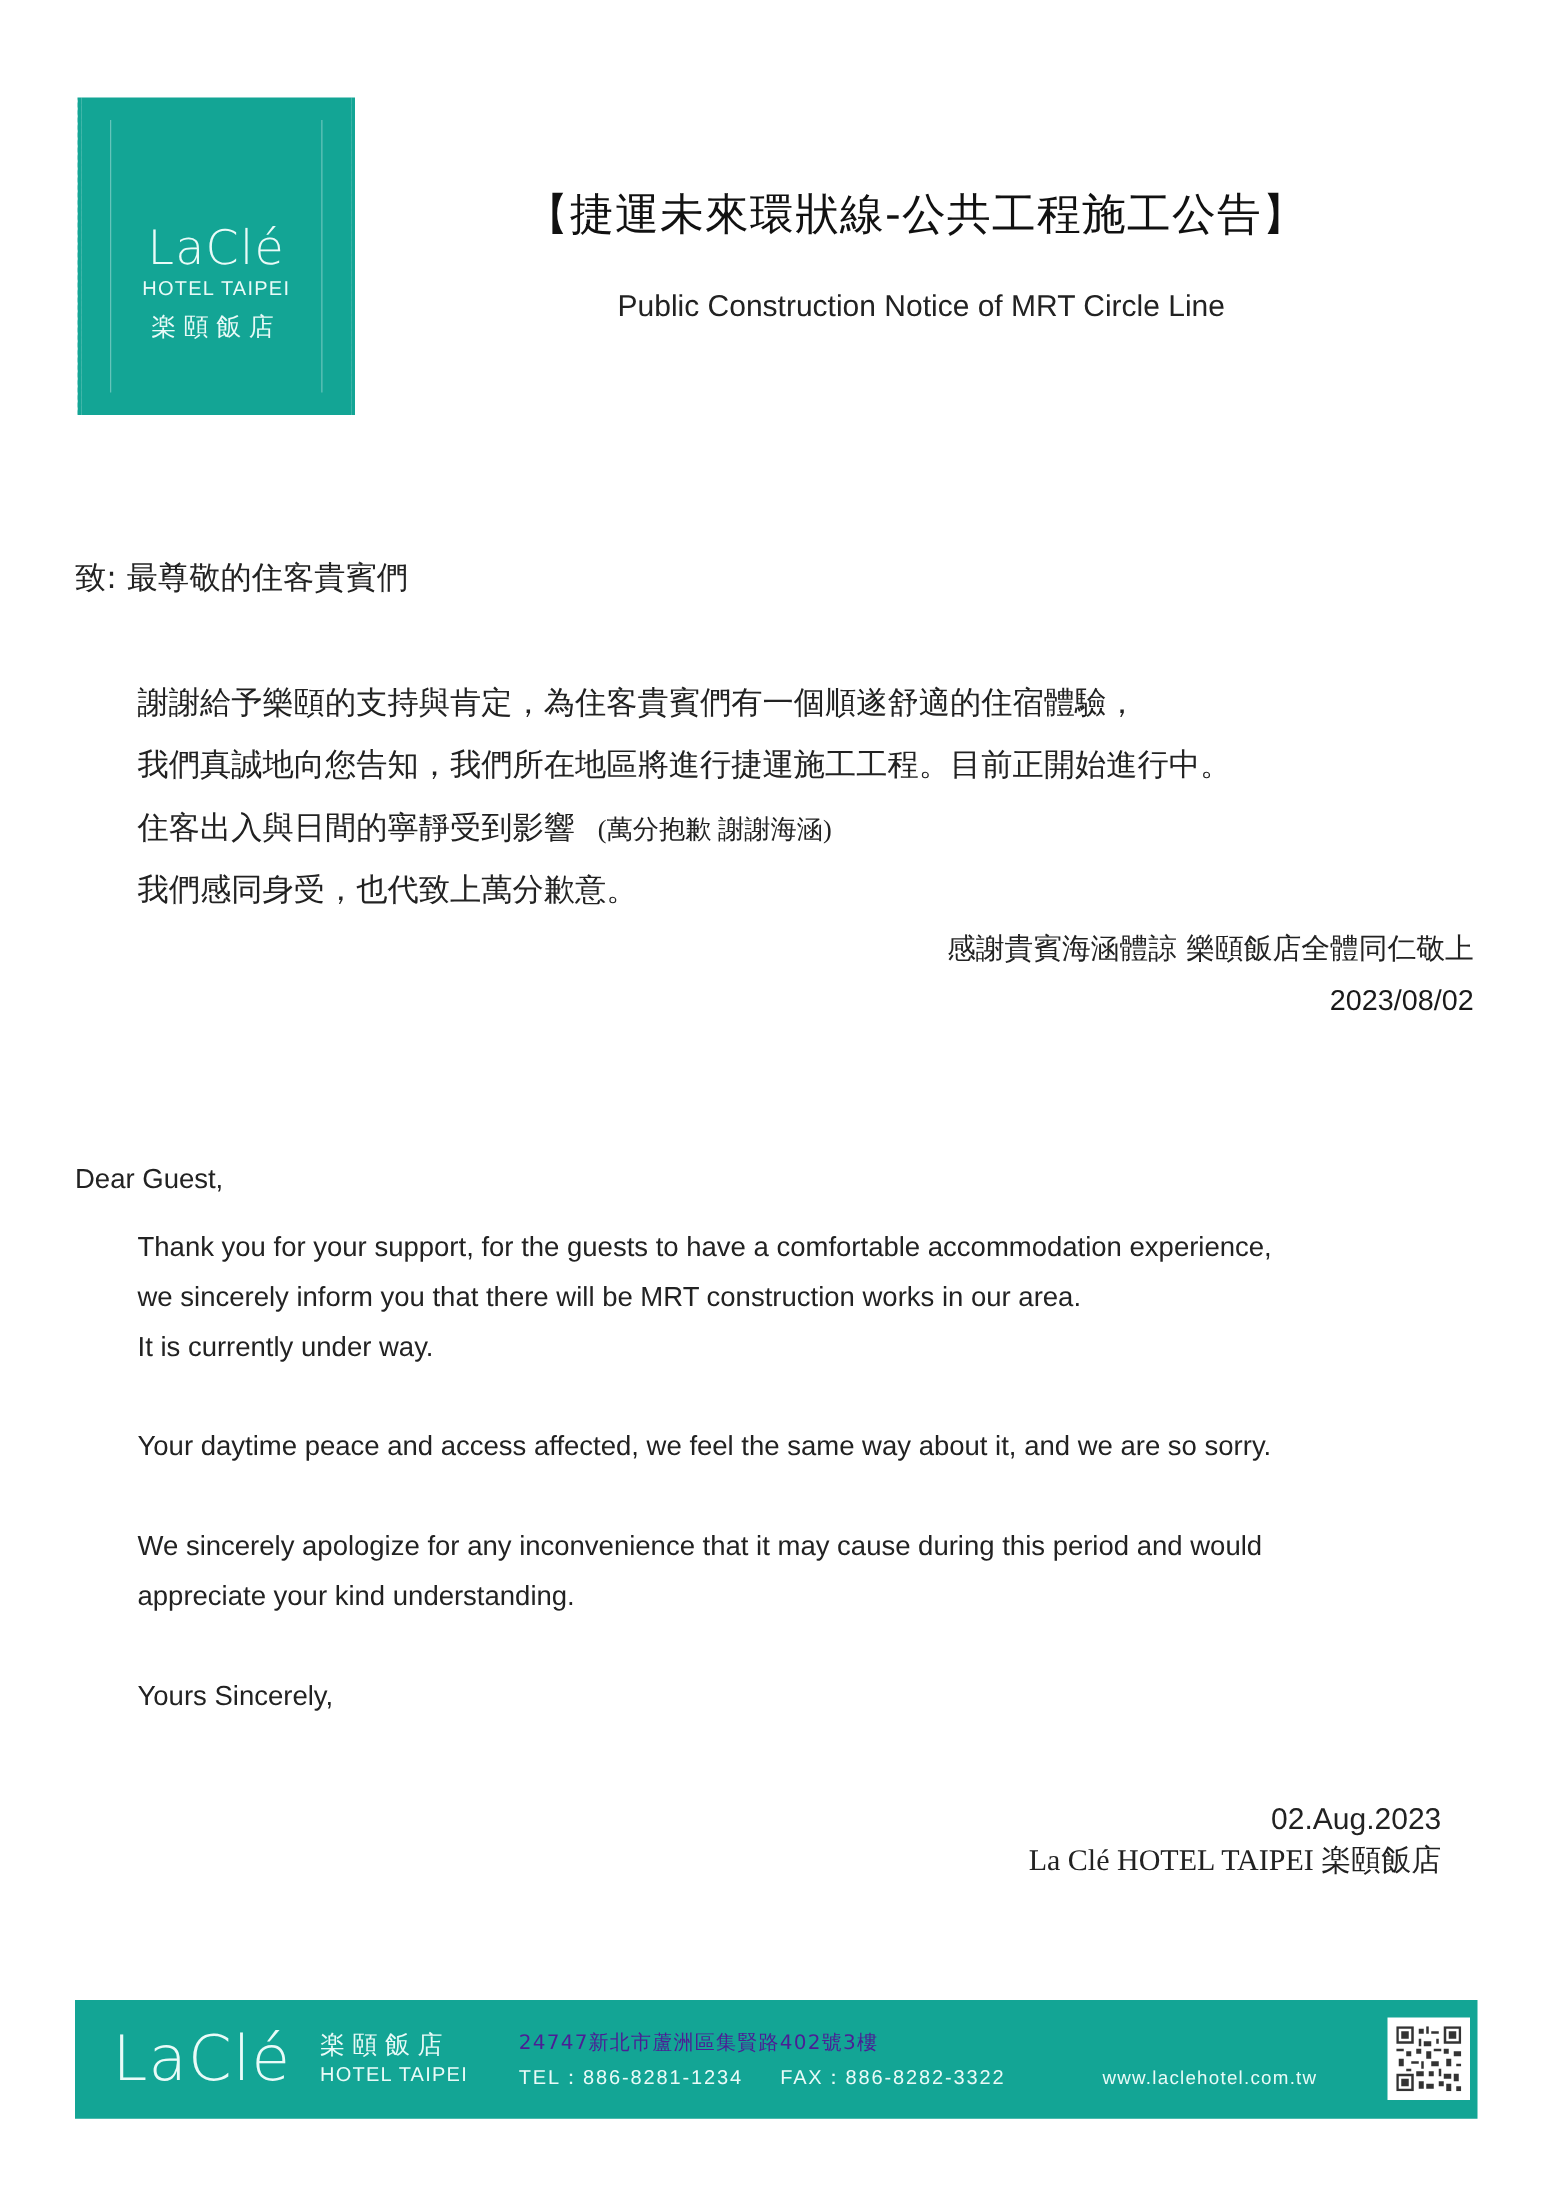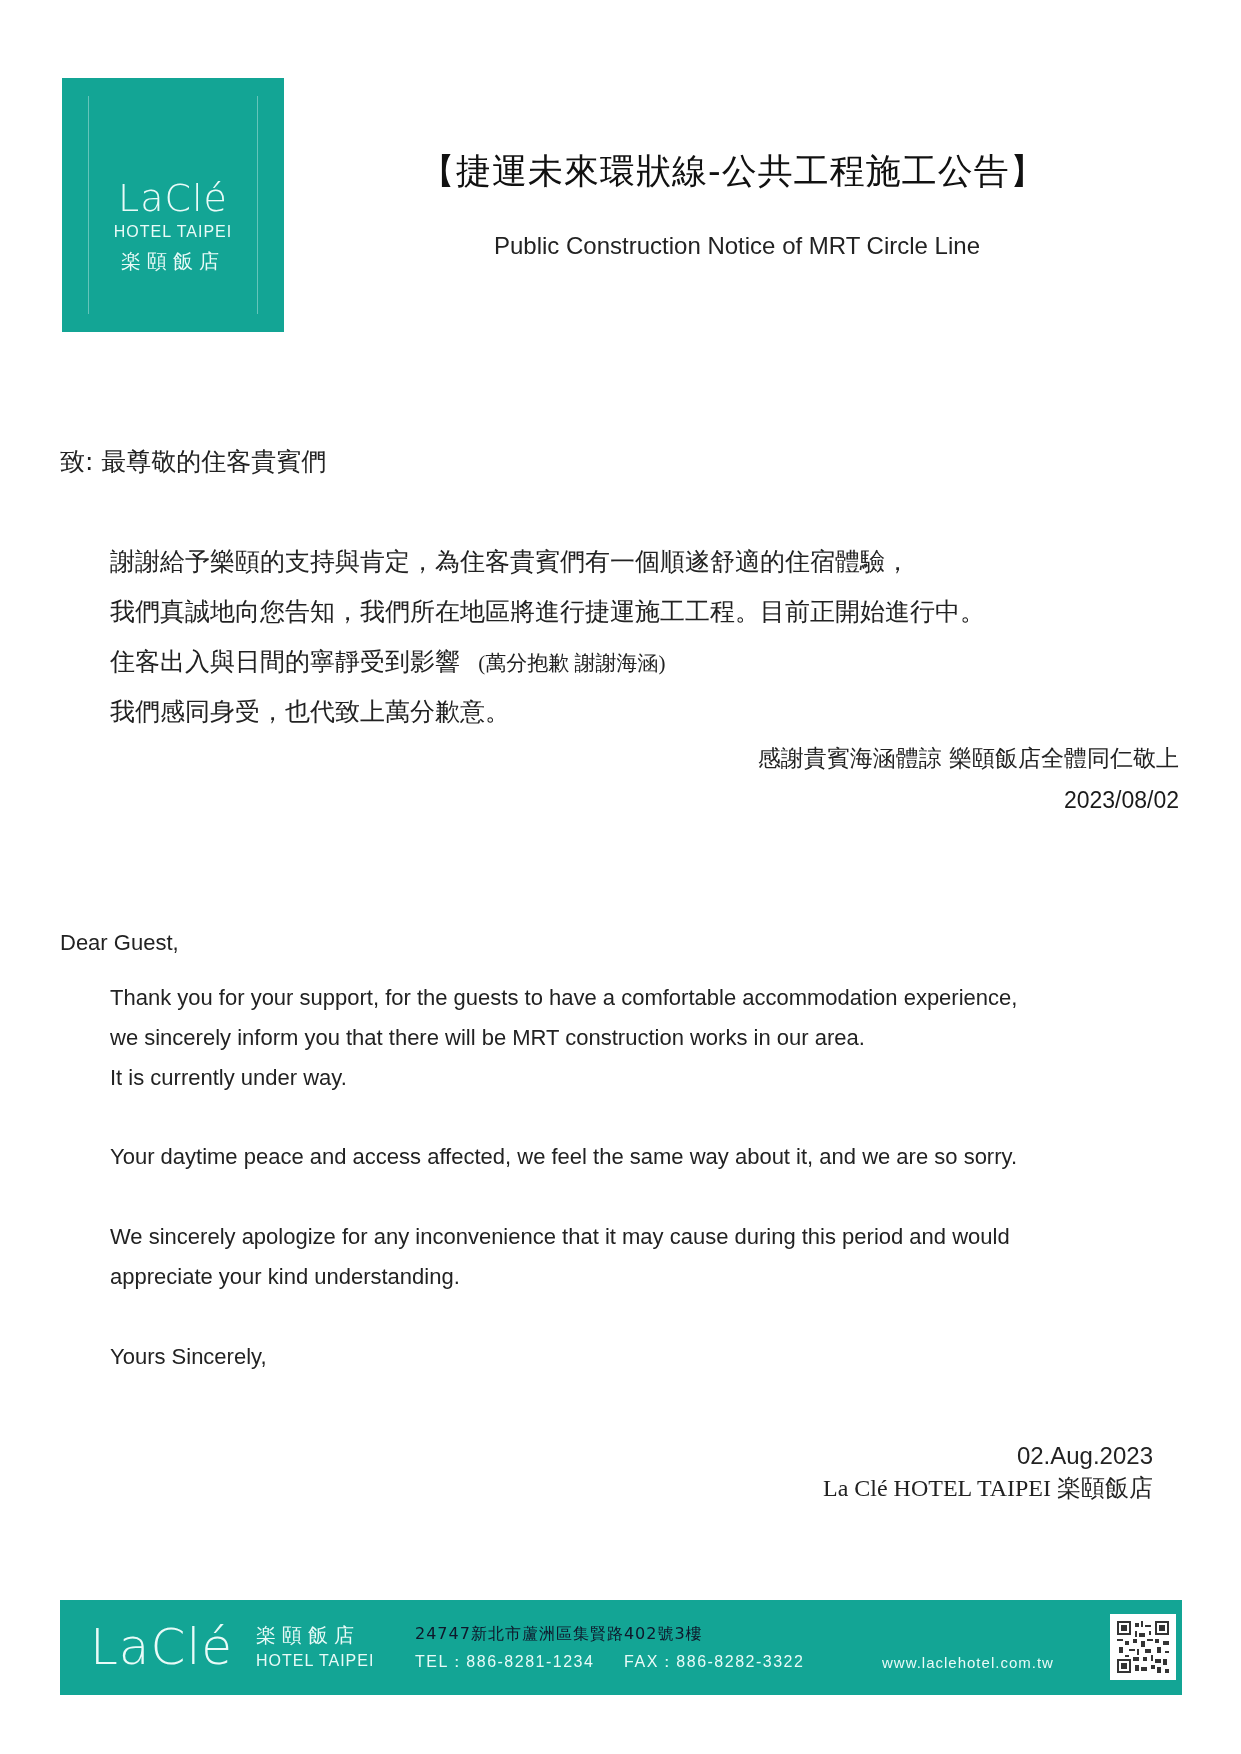--- a/index.html
+++ b/index.html
@@ -35,21 +35,21 @@
 
   .right { text-align:right; }
 
   
   .footer { position:absolute; left:60px; top:1600px; width:1122px; height:95px; background:#13a595; }
   .footer .f-brand { position:absolute; left:30px; top:18px; font-size:50px; font-weight:300; color:#e9fbf8;
                      font-family:"DejaVu Sans", sans-serif; letter-spacing:1px; }
   .footer .f-cn { position:absolute; left:196px; top:22px; font-size:20px; color:#e9fbf8; letter-spacing:6px; }
   .footer .f-sub { position:absolute; left:196px; top:52px; font-size:16px; color:#e9fbf8;
                    font-family:"Liberation Sans", sans-serif; letter-spacing:1px; }
-  .footer .f-addr { position:absolute; left:355px; top:24px; font-size:16px; color:#0f172a; letter-spacing:1px; }
+  .footer .f-addr { position:absolute; left:355px; top:24px; font-size:16px; color:#4c1d95; letter-spacing:1px; }
   .footer .f-tel { position:absolute; left:355px; top:52px; font-size:16px; color:#e9fbf8; letter-spacing:1.5px;
                    font-family:"Liberation Sans", sans-serif; }
   .footer .f-web { position:absolute; left:822px; top:54px; font-size:15px; color:#e9fbf8; letter-spacing:1px;
                    font-family:"Liberation Sans", sans-serif; }
   .footer .qr { position:absolute; left:1050px; top:14px; width:66px; height:66px; background:#fff; }
   .footer .qr svg { position:absolute; left:7px; top:7px; }
 </style>
 </head>
 <body>
 

